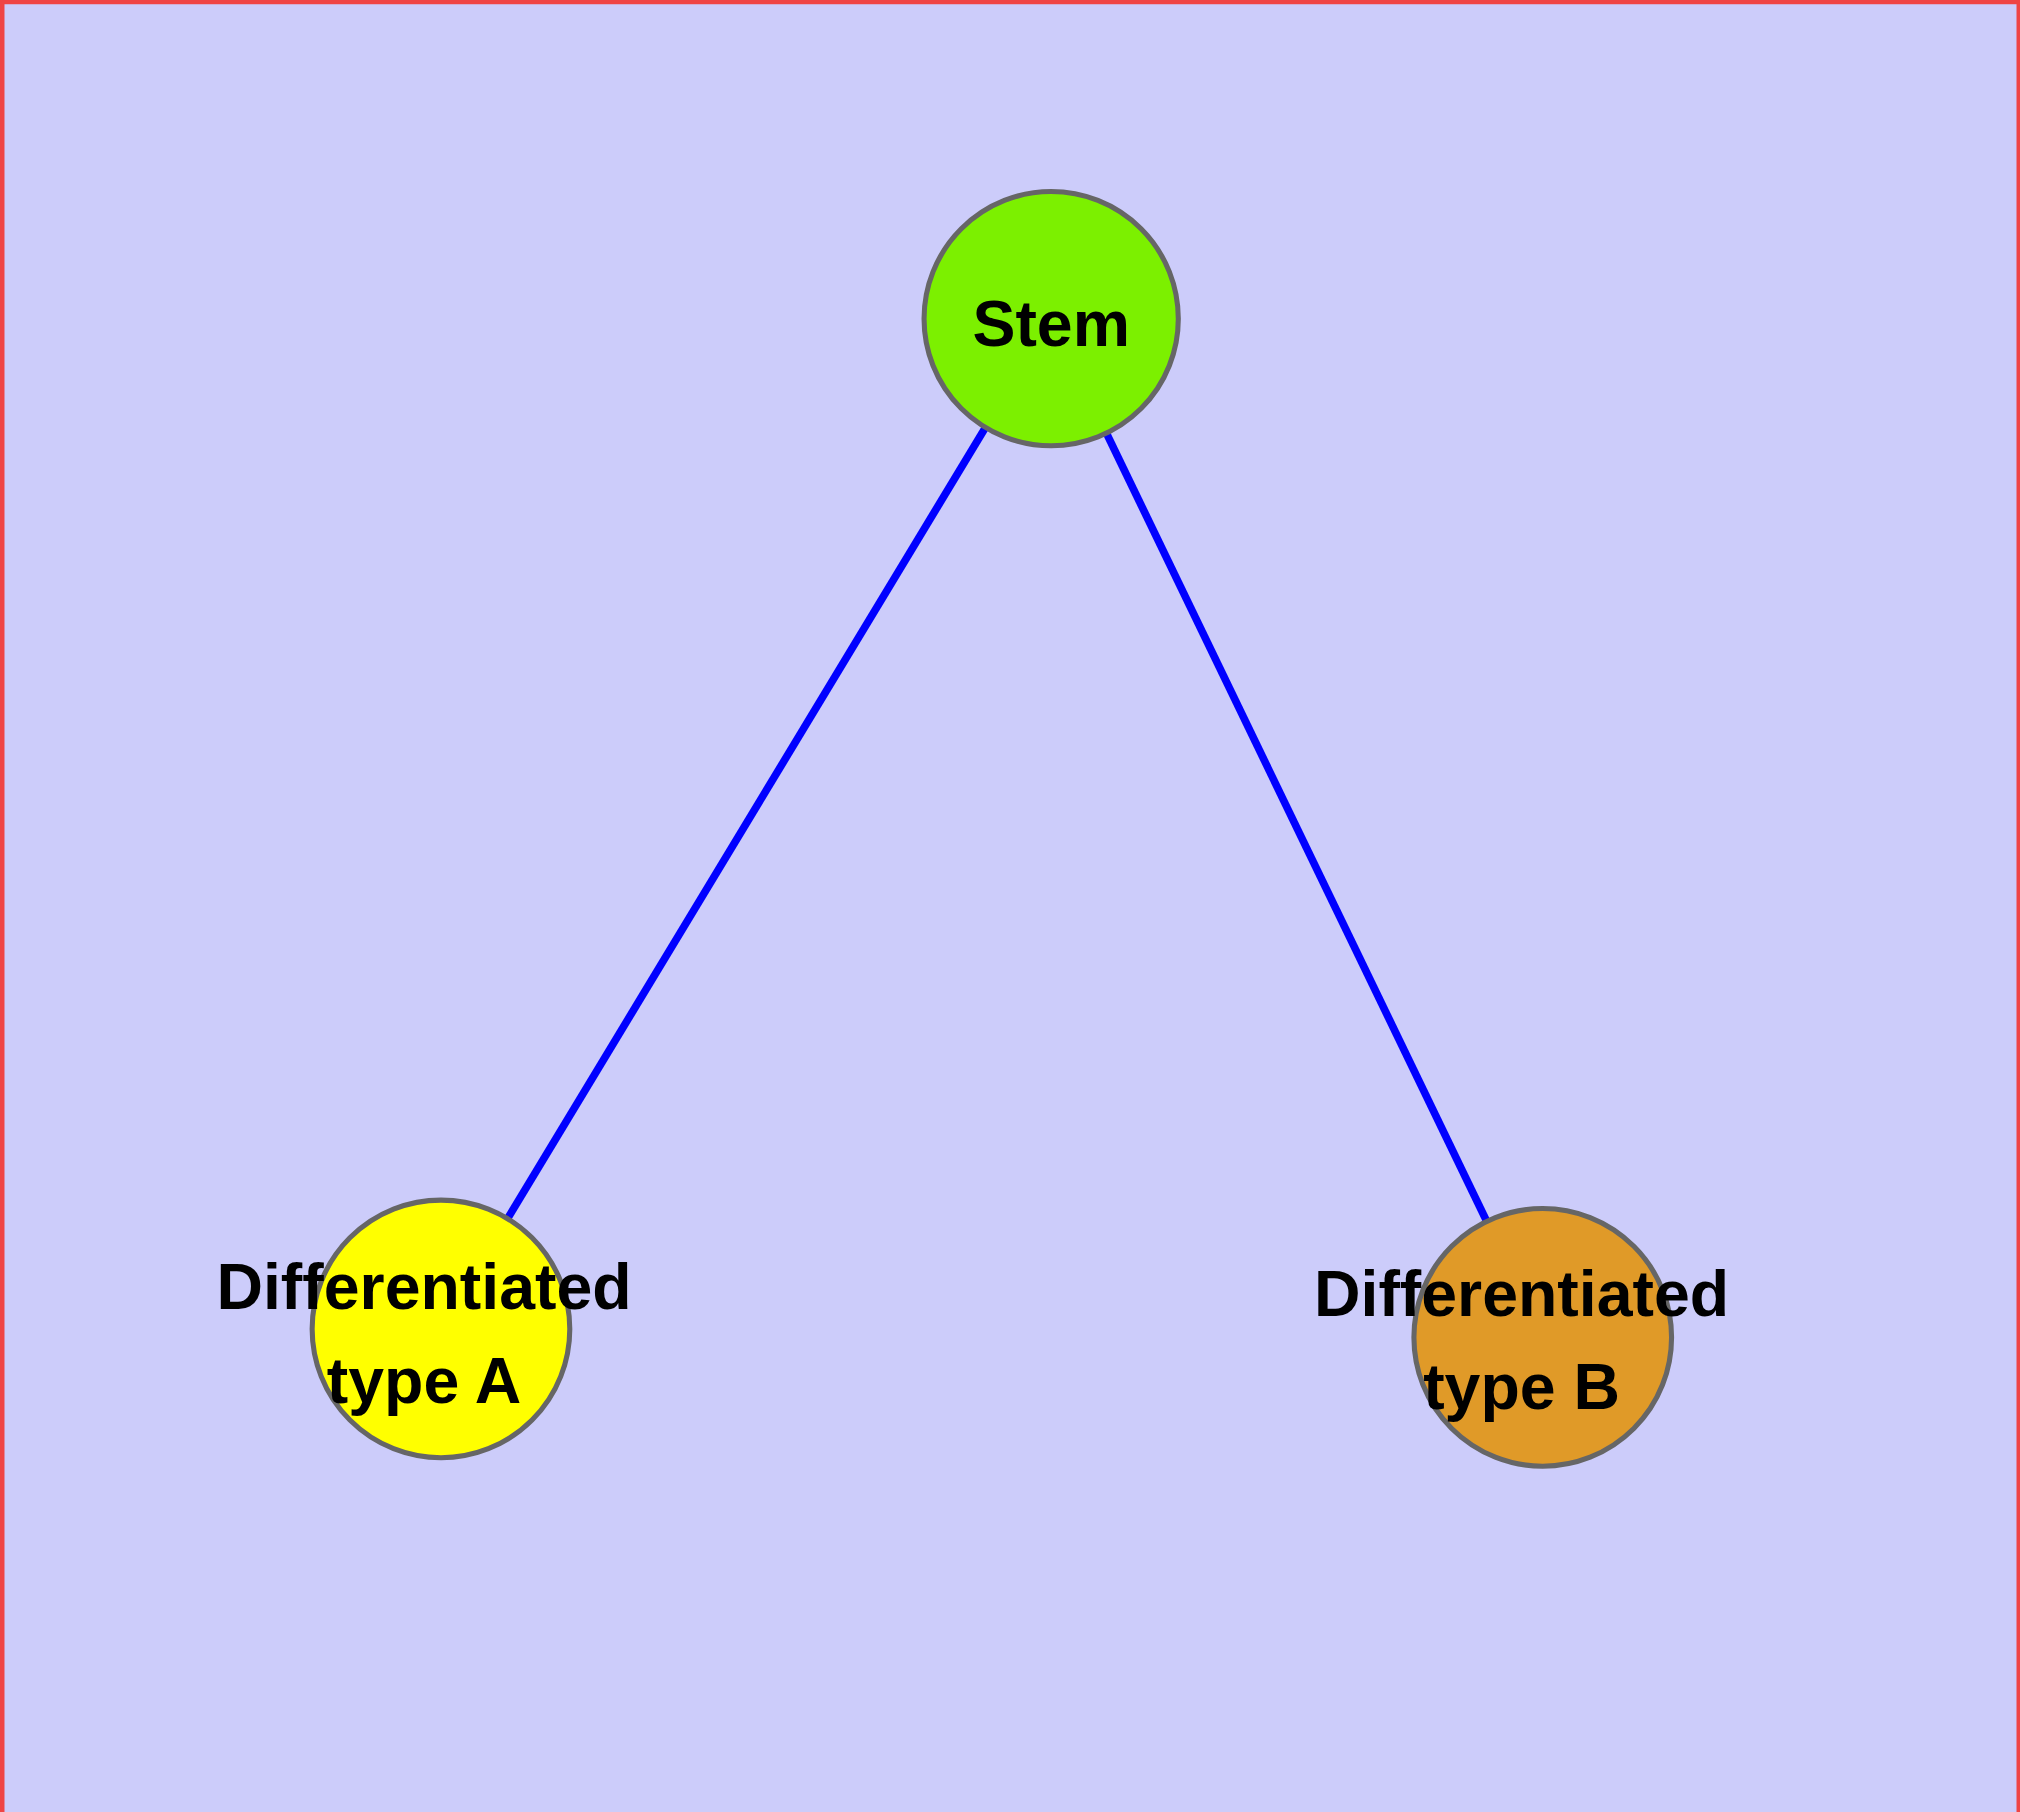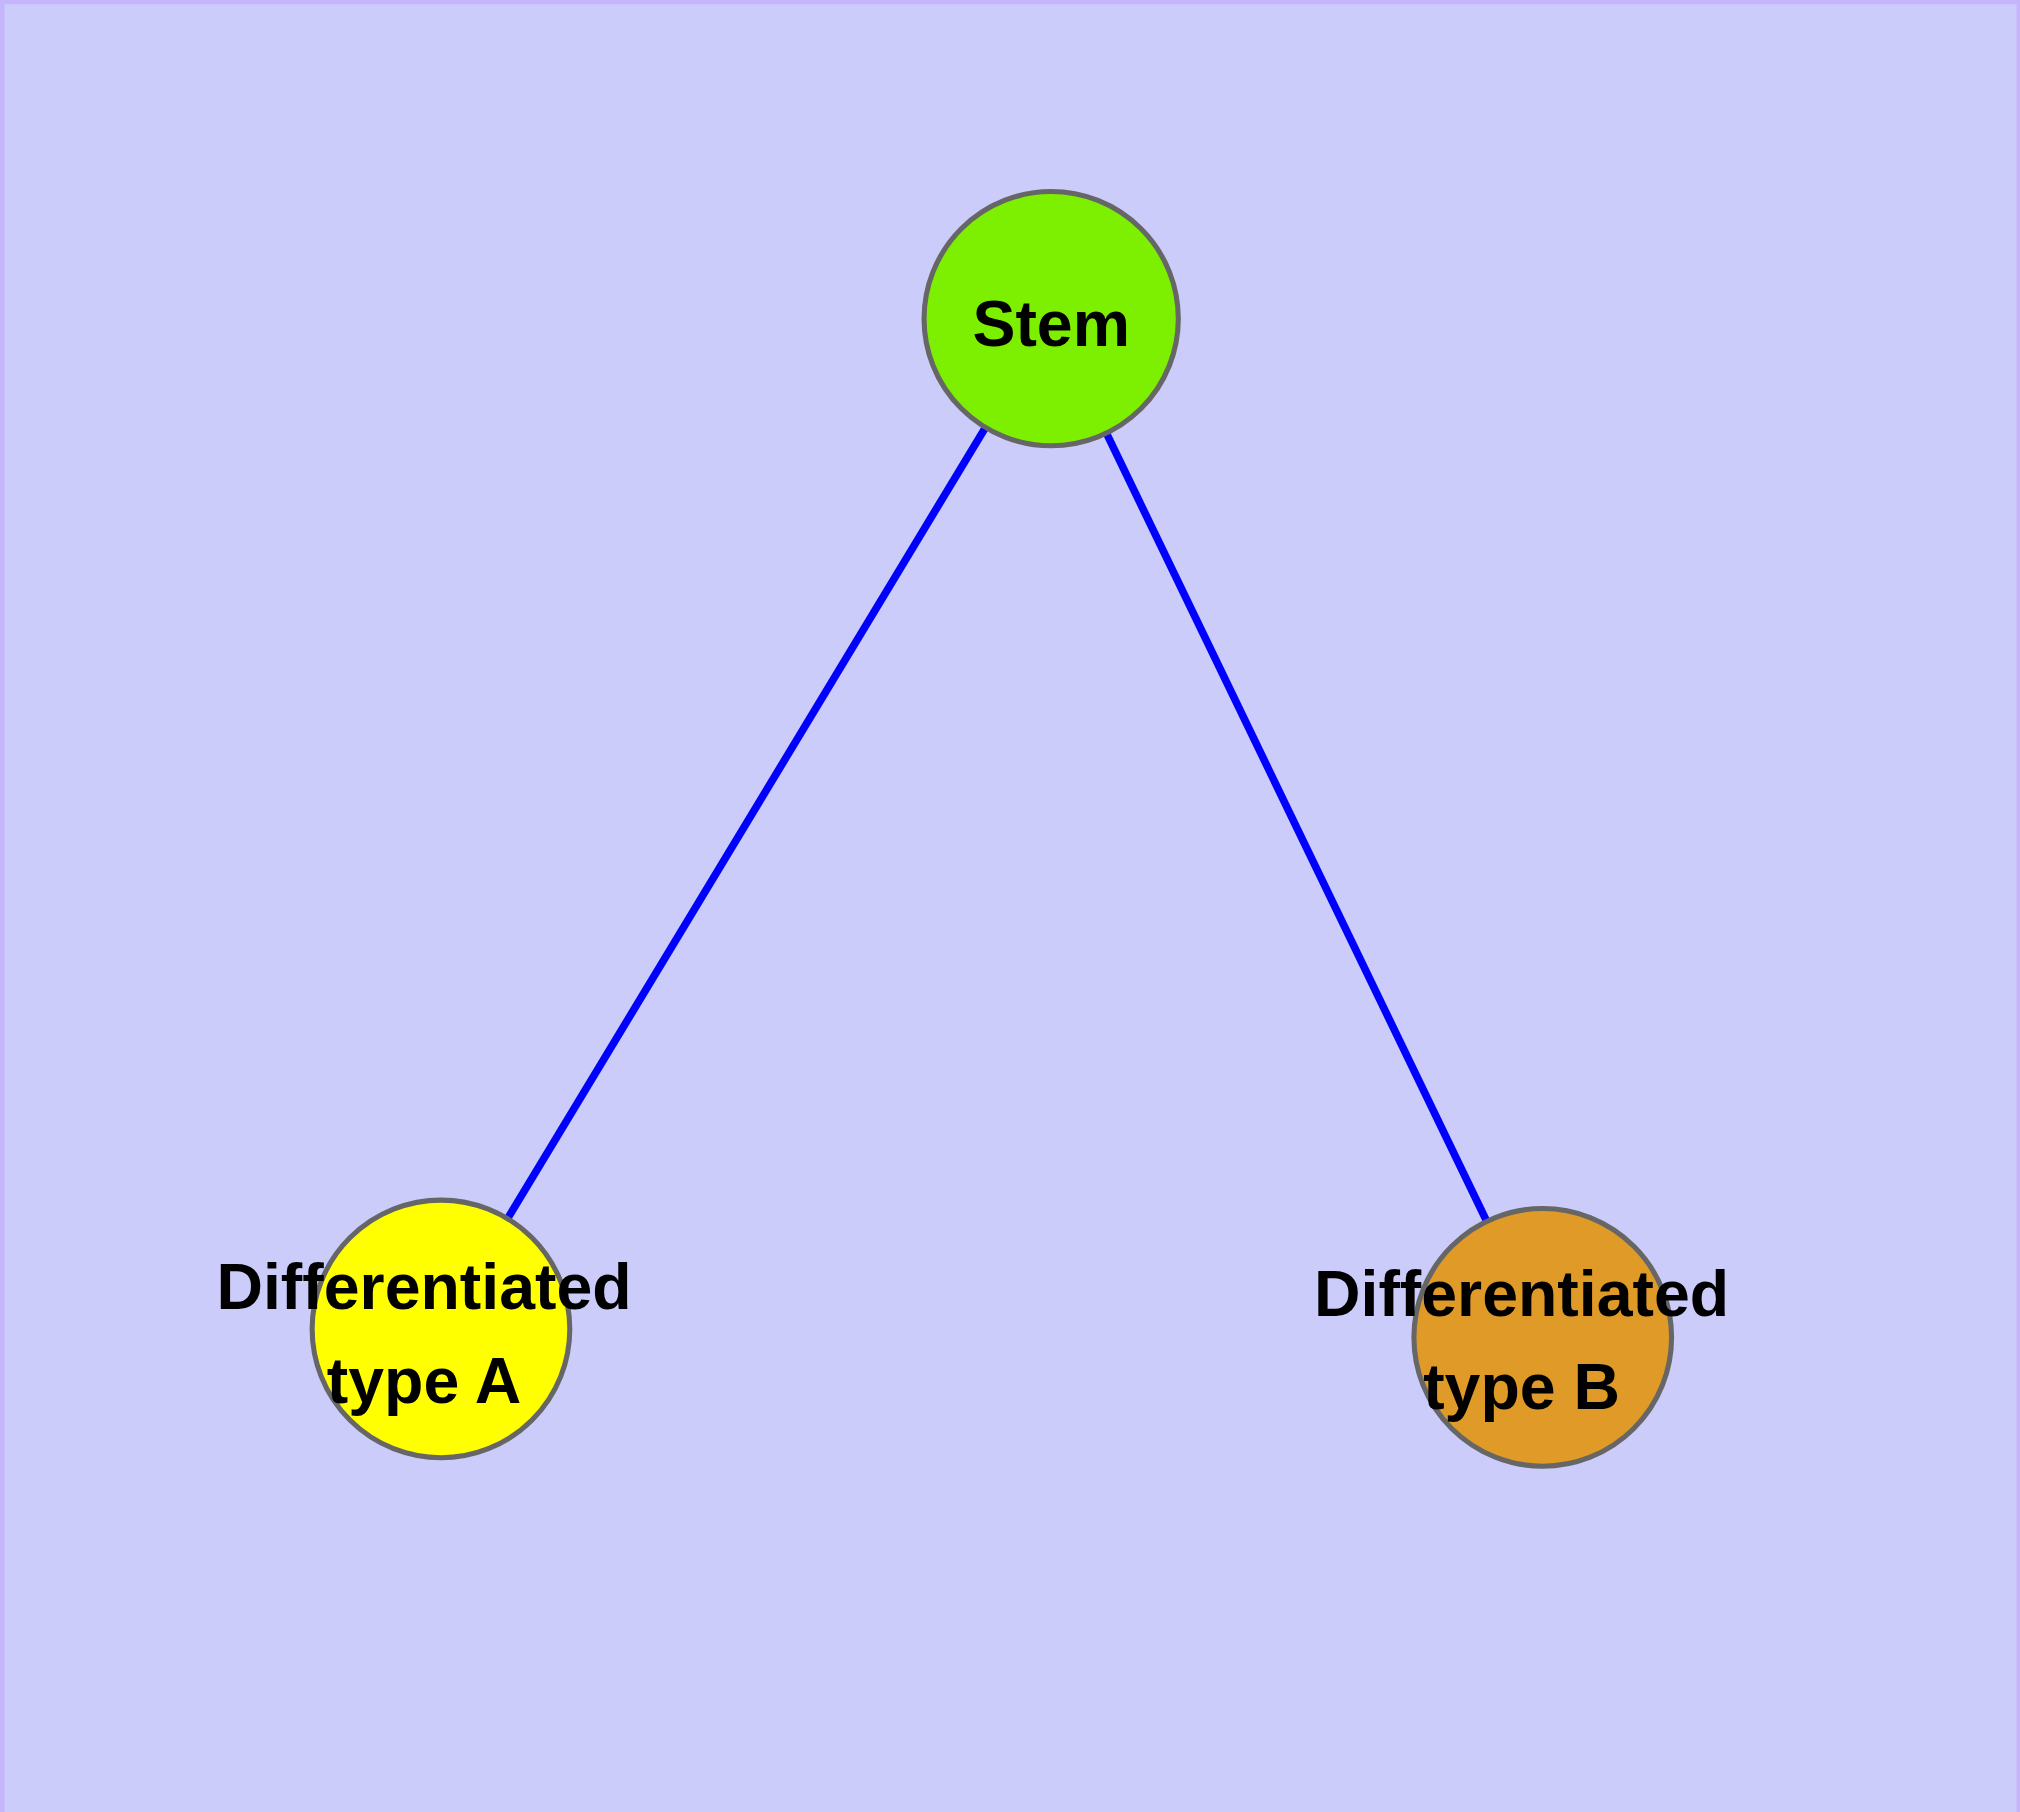--- a/index.html
+++ b/index.html
@@ -10,21 +10,21 @@
   body {
     width: 2021px;
     height: 1812px;
     overflow: hidden;
     font-family: "Liberation Sans", sans-serif;
   }
   #stage {
     position: relative;
     width: 2021px;
     height: 1812px;
-    background: #c4b5fd;
+    background: #ef4444;
   }
   #graph-svg {
     position: absolute;
     top: 0;
     left: 0;
     width: 2021px;
     height: 1812px;
     display: block;
   }
   .node-label {

